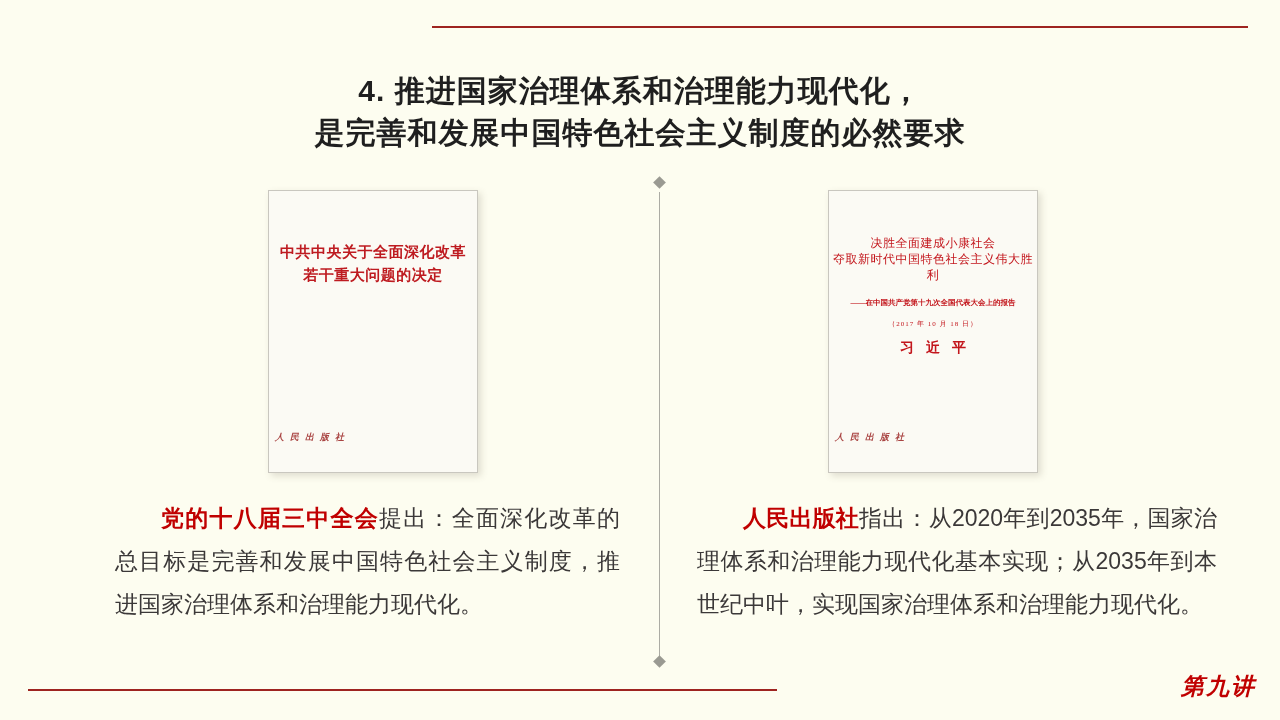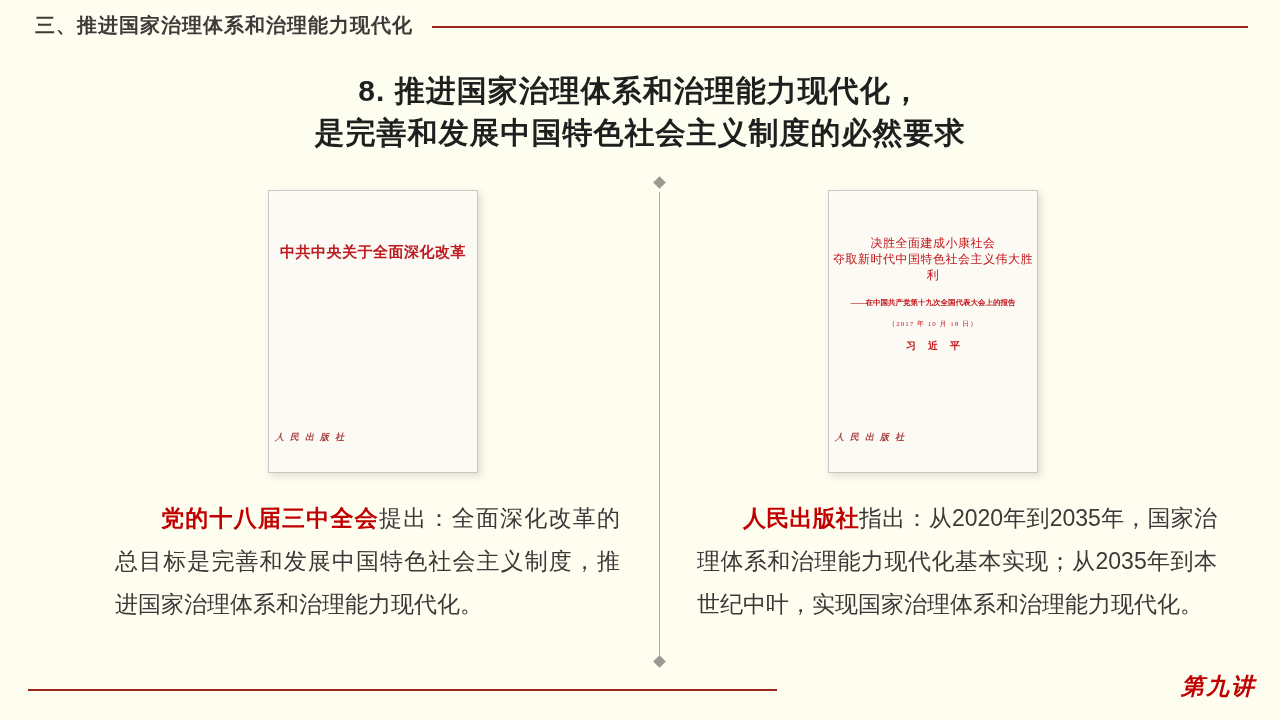--- a/index.html
+++ b/index.html
@@ -53,21 +53,21 @@
   .book-subtitle {
     margin-top: 15px;
     font-size: 7.5px; font-weight: bold; color: #C3161C;
   }
   .book-date {
     margin-top: 11px;
     font-size: 7px; color: #C3161C; letter-spacing: 1px;
   }
   .book-author {
     margin-top: 10px;
-    font-size: 10px; font-weight: bold; color: #C3161C;
+    font-size: 14px; font-weight: bold; color: #C3161C;
     letter-spacing: 12px; padding-left: 12px;
   }
   .book-publisher {
     position: absolute; bottom: 28px; left: 0; right: 0;
     text-align: left;
     font-size: 9px; font-style: italic; font-weight: bold;
     color: #A94442; letter-spacing: 6px; padding-left: 6px;
   }
   
   .divider-line {
@@ -107,31 +107,31 @@
     font-family: "Liberation Serif", serif;
     font-size: 23px; font-weight: bold; font-style: italic;
     color: #C00000; letter-spacing: 2px; white-space: nowrap;
   }
 </style>
 </head>
 <body>
 
 <div class="slide">
 
-  <div class="header-text">三、推进国家治理体系和治理能力现代化</div>
   <div class="header-rule"></div>
 
   <div class="main-title">
-    <div>8. 推进国家治理体系和治理能力现代化，</div>
+    <div>4. 推进国家治理体系和治理能力现代化，</div>
     <div>是完善和发展中国特色社会主义制度的必然要求</div>
   </div>
 
   <div class="book book-left">
     <div class="book-title">
       <div>中共中央关于全面深化改革</div>
+      <div>若干重大问题的决定</div>
     </div>
     <div class="book-publisher">人民出版社</div>
   </div>
 
   <div class="book book-right">
     <div class="book-title">
       <div>决胜全面建成小康社会</div>
       <div>夺取新时代中国特色社会主义伟大胜利</div>
     </div>
     <div class="book-subtitle">——在中国共产党第十九次全国代表大会上的报告</div>

